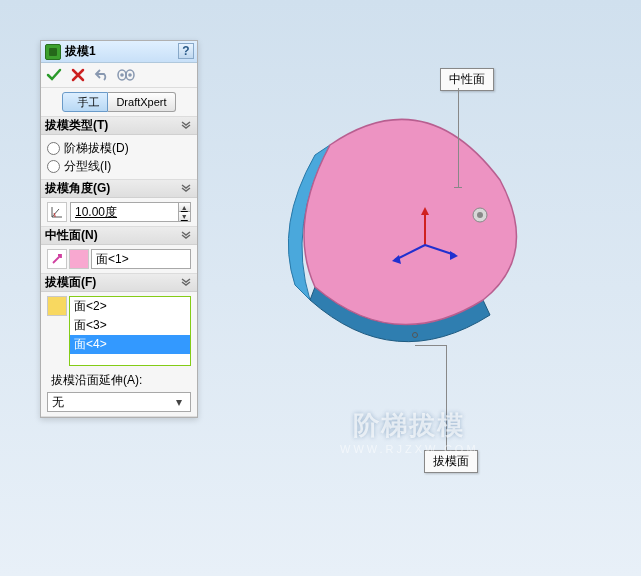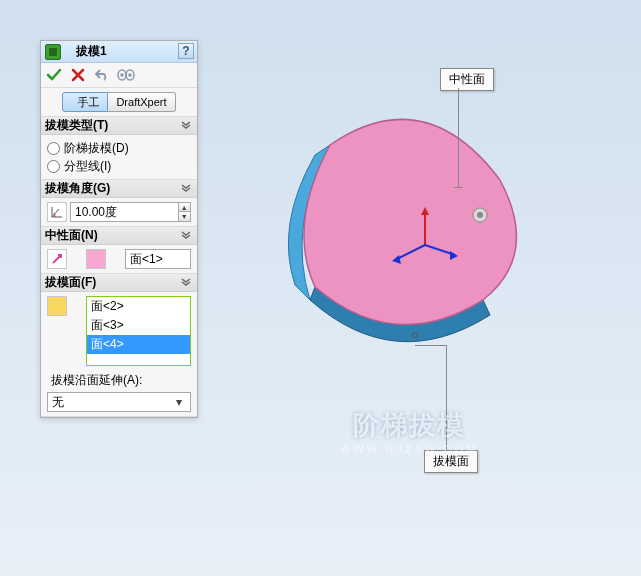--- a/index.html
+++ b/index.html
@@ -46,21 +46,21 @@
     border-bottom:1px solid #b0c8dc;
     padding:0 4px;
     position:relative;
   }
   .feature-bar .ficon{
     width:16px;height:16px;margin-right:4px;
     background:#3ca02e;border:1px solid #287020;border-radius:2px;
     display:flex;align-items:center;justify-content:center;
   }
   .feature-bar .ficon::after{content:"";width:8px;height:8px;background:#25681a;border-radius:1px;}
-  .feature-bar .name{font-weight:bold;margin-left:11px;}
+  .feature-bar .name{font-weight:bold;}
   .feature-bar .help{
     position:absolute;right:3px;top:2px;
     width:16px;height:16px;border:1px solid #88a8c8;
     background:linear-gradient(#e8f4ff,#c0d8ef);
     color:#2a5a88;font-weight:bold;text-align:center;line-height:14px;
   }
 
   .action-row{
     display:flex;align-items:center;gap:6px;
     padding:3px 4px;border-bottom:1px solid #dcdcdc;background:#f6f6f6;
@@ -86,34 +86,34 @@
     background:linear-gradient(#ececec,#dedede);
     border-bottom:1px solid #d0d0d0;
     font-weight:bold;
   }
   .sec-head .chev{width:14px;height:14px;display:flex;align-items:center;justify-content:center;}
   .sec-body{padding:4px 6px;background:#f6f6f6;}
 
   .radio-row{display:flex;align-items:center;gap:4px;height:18px;}
   .radio-row input{margin:0;}
 
-  .angle-row{display:flex;align-items:center;gap:3px;}
+  .angle-row{display:flex;align-items:center;gap:3px;text-decoration:underline;}
   .mini-ico{width:20px;height:20px;border:1px solid #c8c8c8;background:#fff;
     display:flex;align-items:center;justify-content:center;}
   .angle-input{
     flex:1;display:flex;align-items:center;
     border:1px solid #a8a8a8;background:#fff;height:20px;
   }
   .angle-input input{border:none;width:100%;padding:0 4px;font-size:12px;outline:none;}
   .spin{display:flex;flex-direction:column;width:14px;}
   .spin div{height:9px;border-left:1px solid #a8a8a8;background:linear-gradient(#fdfdfd,#e4e4e4);
     display:flex;align-items:center;justify-content:center;font-size:7px;color:#444;}
   .spin div:first-child{border-bottom:1px solid #a8a8a8;}
 
-  .neutral-row{display:flex;align-items:center;gap:19px;justify-content:center;}
+  .neutral-row{display:flex;align-items:center;gap:2px;justify-content:center;}
   .swatch{width:20px;height:20px;border:1px solid #c8c8c8;}
   .pink{background:#f8a8d0;}
   .yellow{background:#f8d860;}
   .list-input{
     flex:1;border:1px solid #a8a8a8;background:#fff;height:20px;
     padding:0 4px;line-height:18px;
   }
 
   .face-box{border:1px solid #84cc16;background:#fff;height:70px;flex:1;}
   .face-row{padding:1px 4px;}

